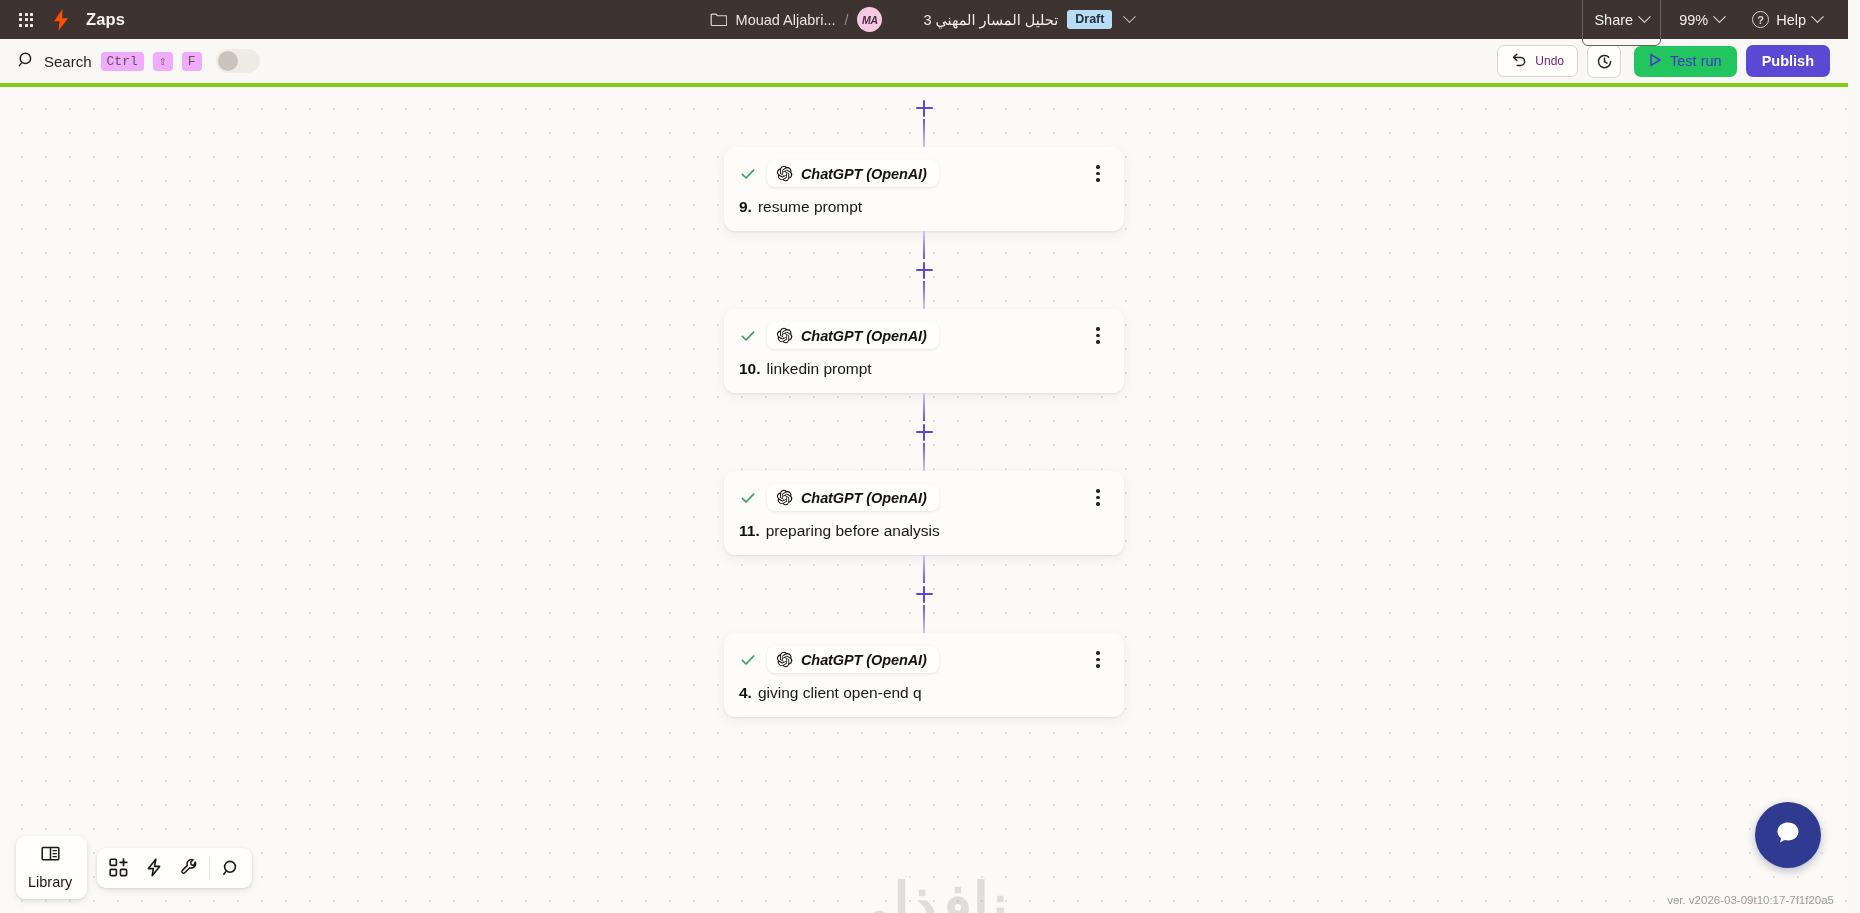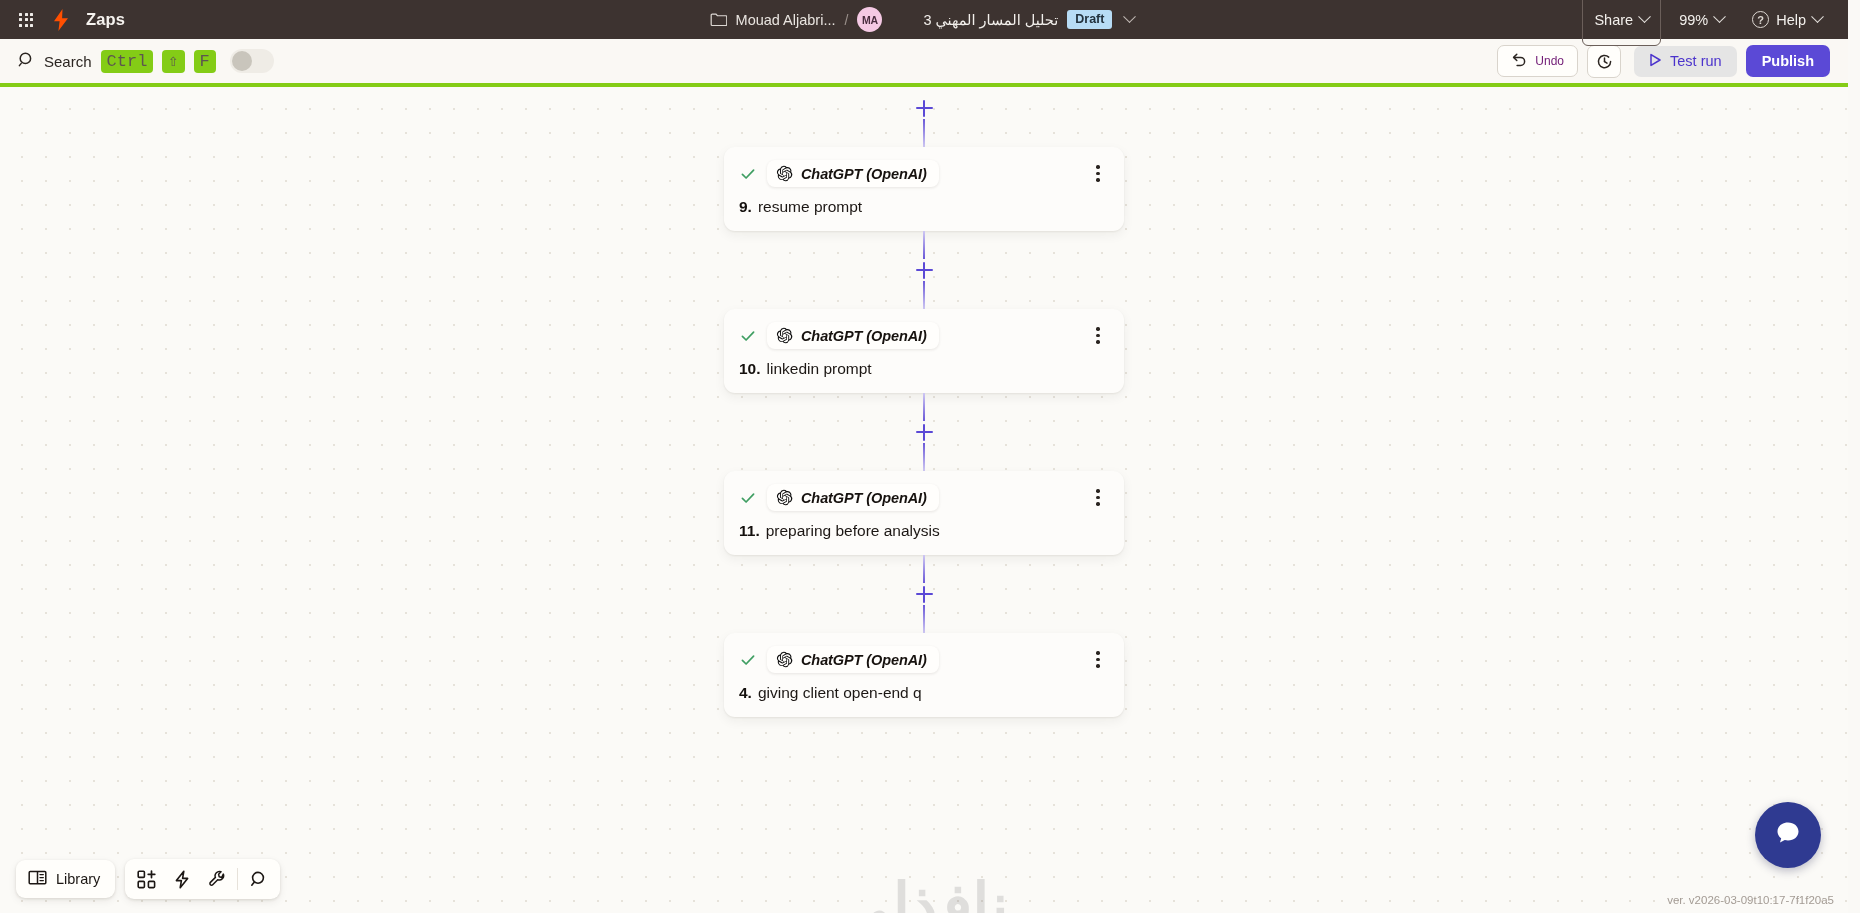--- a/index.html
+++ b/index.html
@@ -94,20 +94,21 @@
     border-radius: 50%;
     background: #f5c9e4;
     color: #4a2d3f;
     font-size: 10.5px;
     font-weight: bold;
     display: flex;
     align-items: center;
     justify-content: center;
     letter-spacing: -0.2px;
     cursor: pointer;
+    font-style: italic;
   }
 
   .zap-name {
     color: #f2efeb;
     font-size: 14.5px;
     direction: rtl;
     white-space: nowrap;
     cursor: pointer;
     margin-left: 32px;
   }
@@ -202,25 +203,25 @@
   }
 
   .search-label {
     color: #2b2521;
     font-size: 15px;
     font-weight: 500;
     cursor: pointer;
   }
 
   .kbd {
-    background: #84cc16;
+    background: #f0abfc;
     color: #5d564f;
     border-radius: 4px;
     font-family: "Liberation Mono", monospace;
-    font-size: 17px;
+    font-size: 13px;
     padding: 3px 6px;
     line-height: 1;
     min-width: 20px;
     text-align: center;
   }
 
   .toggle {
     width: 44px; height: 24px;
     border-radius: 12px;
     background: #efece6;
@@ -262,21 +263,21 @@
     background: #fffefb;
     border-radius: 7px;
     width: 34px; height: 33px;
     display: flex;
     align-items: center;
     justify-content: center;
     cursor: pointer;
   }
 
   .testrun-btn {
-    background: #e5e5e5;
+    background: #22c55e;
     color: #4b33cc;
     border: none;
     border-radius: 7px;
     font-size: 14.5px;
     font-weight: 500;
     padding: 7px 15px;
     display: flex;
     align-items: center;
     gap: 8px;
     cursor: pointer;
@@ -458,20 +459,21 @@
     background: #fffefb;
     border-radius: 9px;
     box-shadow: 0 1px 3px rgba(40,30,20,0.12), 0 3px 8px rgba(40,30,20,0.07);
     padding: 9px 15px 9px 12px;
     display: flex;
     align-items: center;
     gap: 9px;
     font-size: 14.5px;
     color: #1c1714;
     cursor: pointer;
+    flex-direction: column;
   }
 
   .tool-group {
     background: #fffefb;
     border-radius: 9px;
     box-shadow: 0 1px 3px rgba(40,30,20,0.12), 0 3px 8px rgba(40,30,20,0.07);
     display: flex;
     align-items: center;
     padding: 5px 4px;
   }

